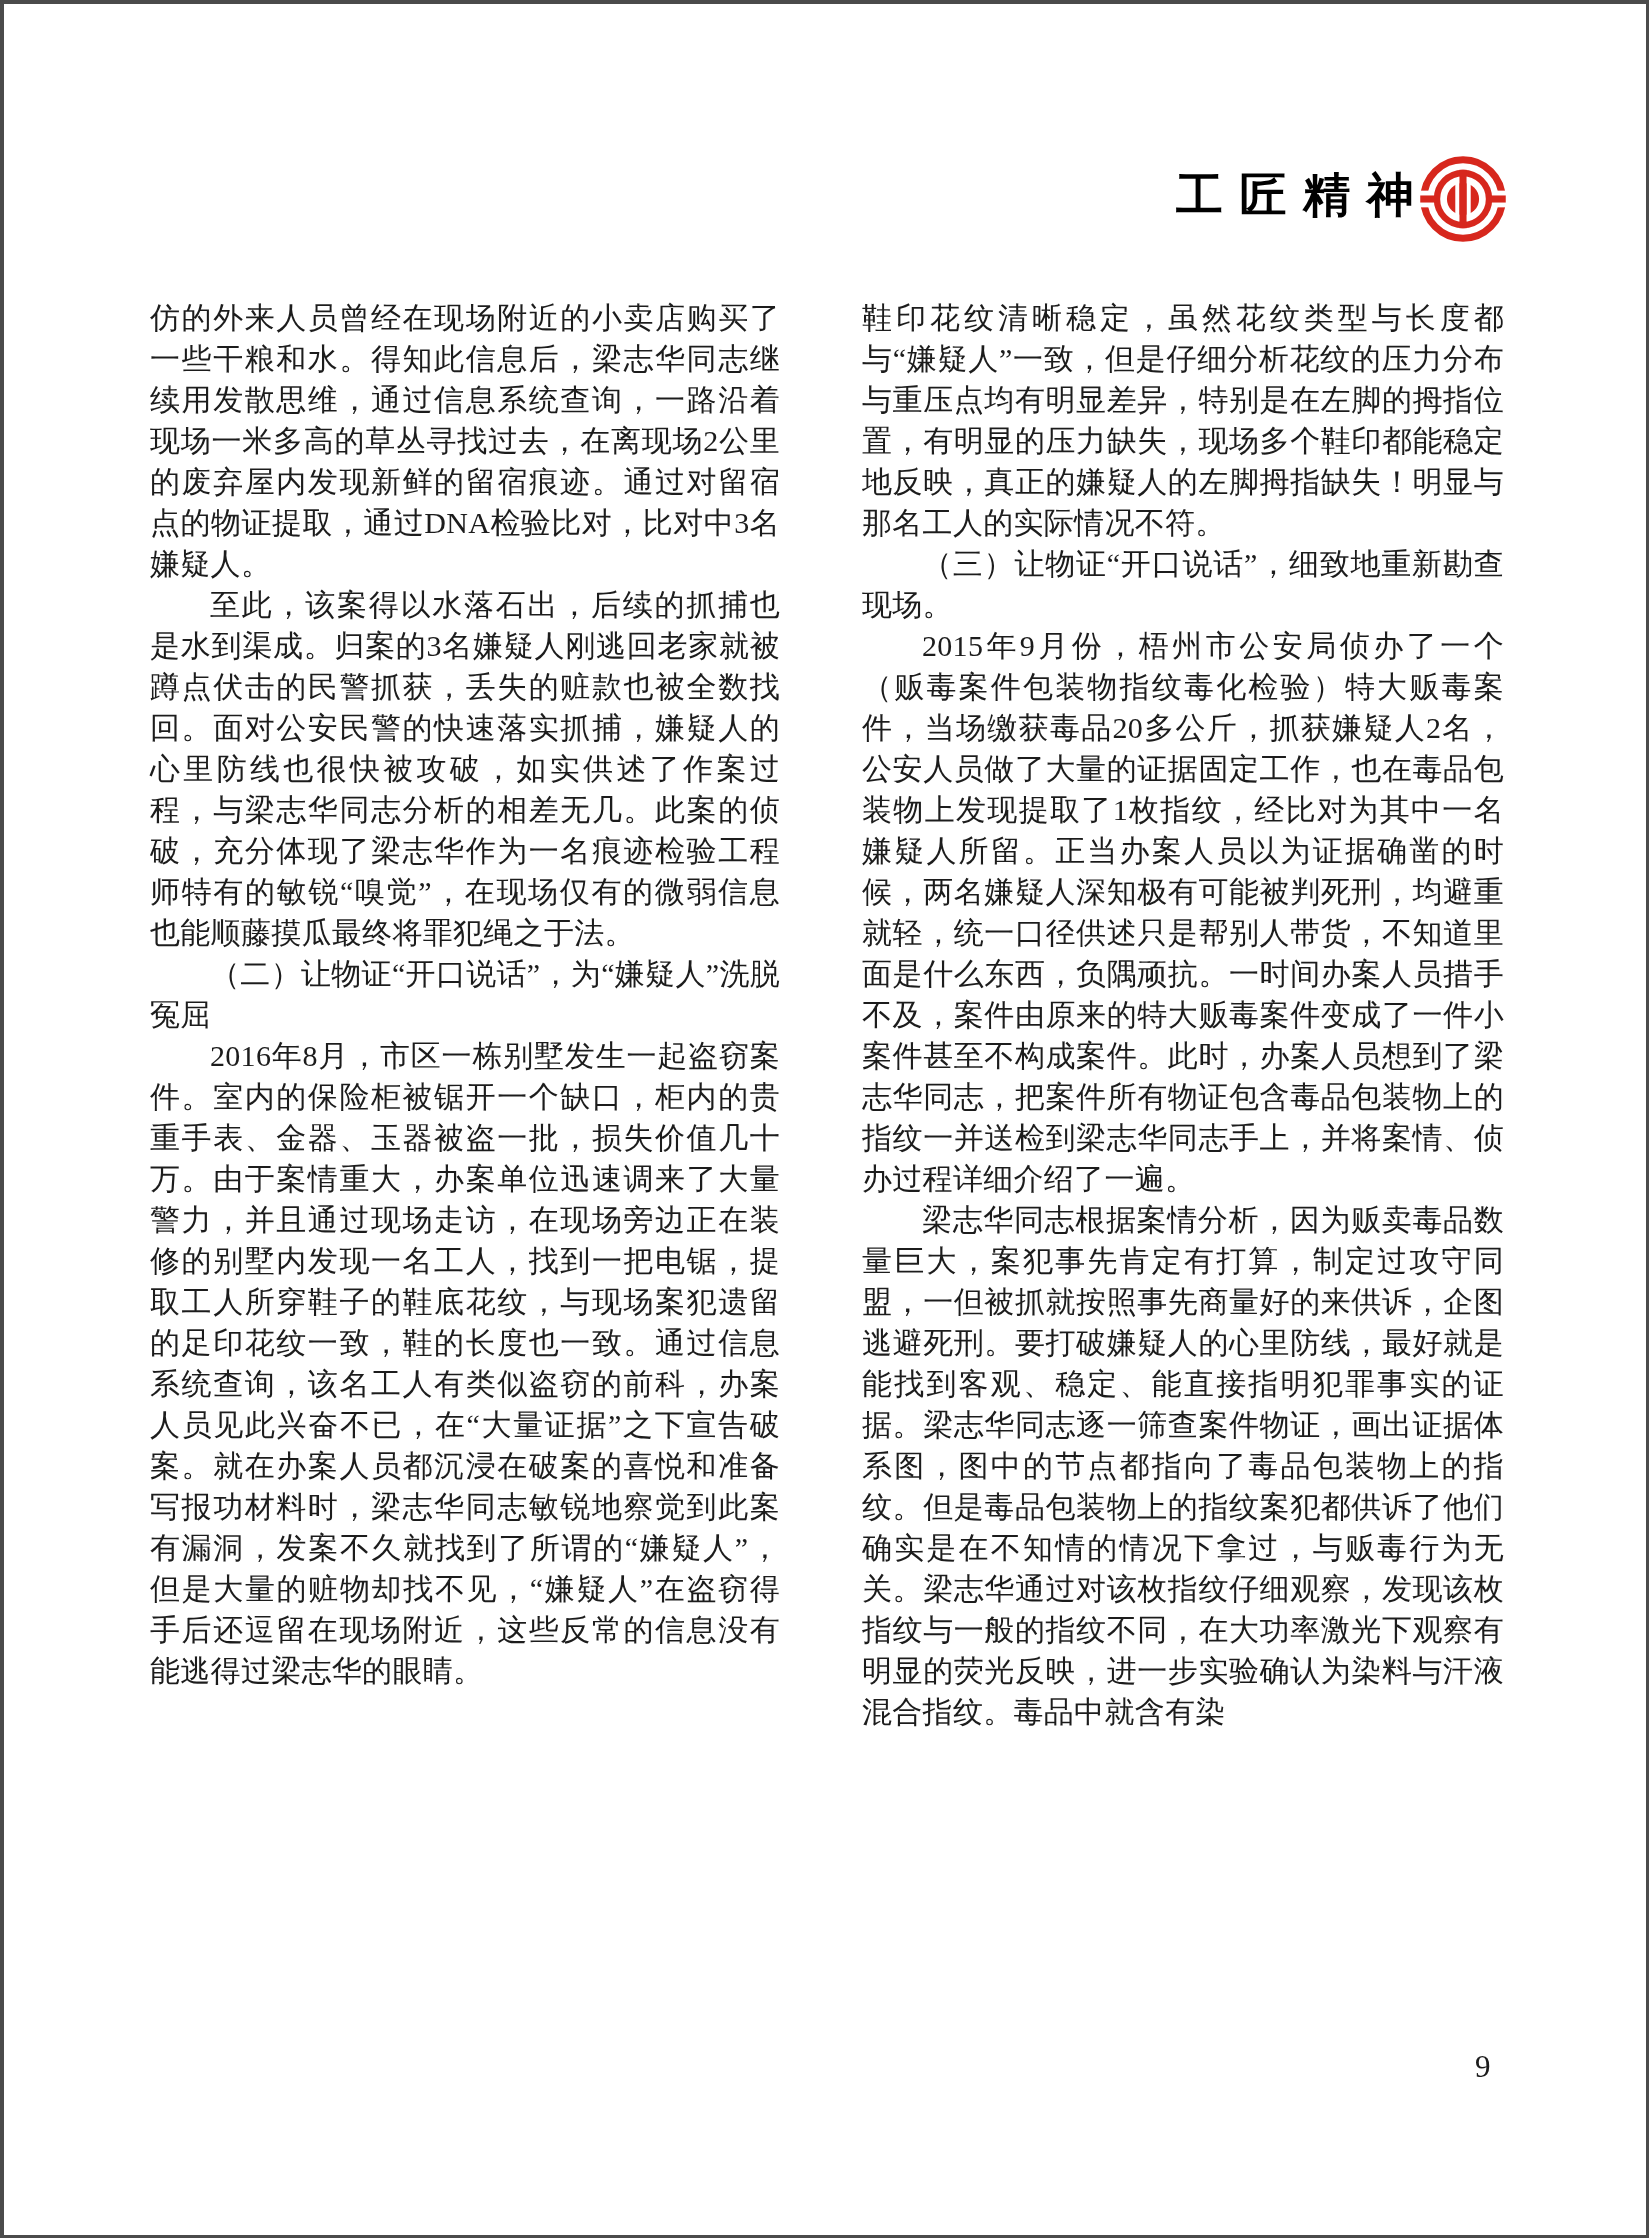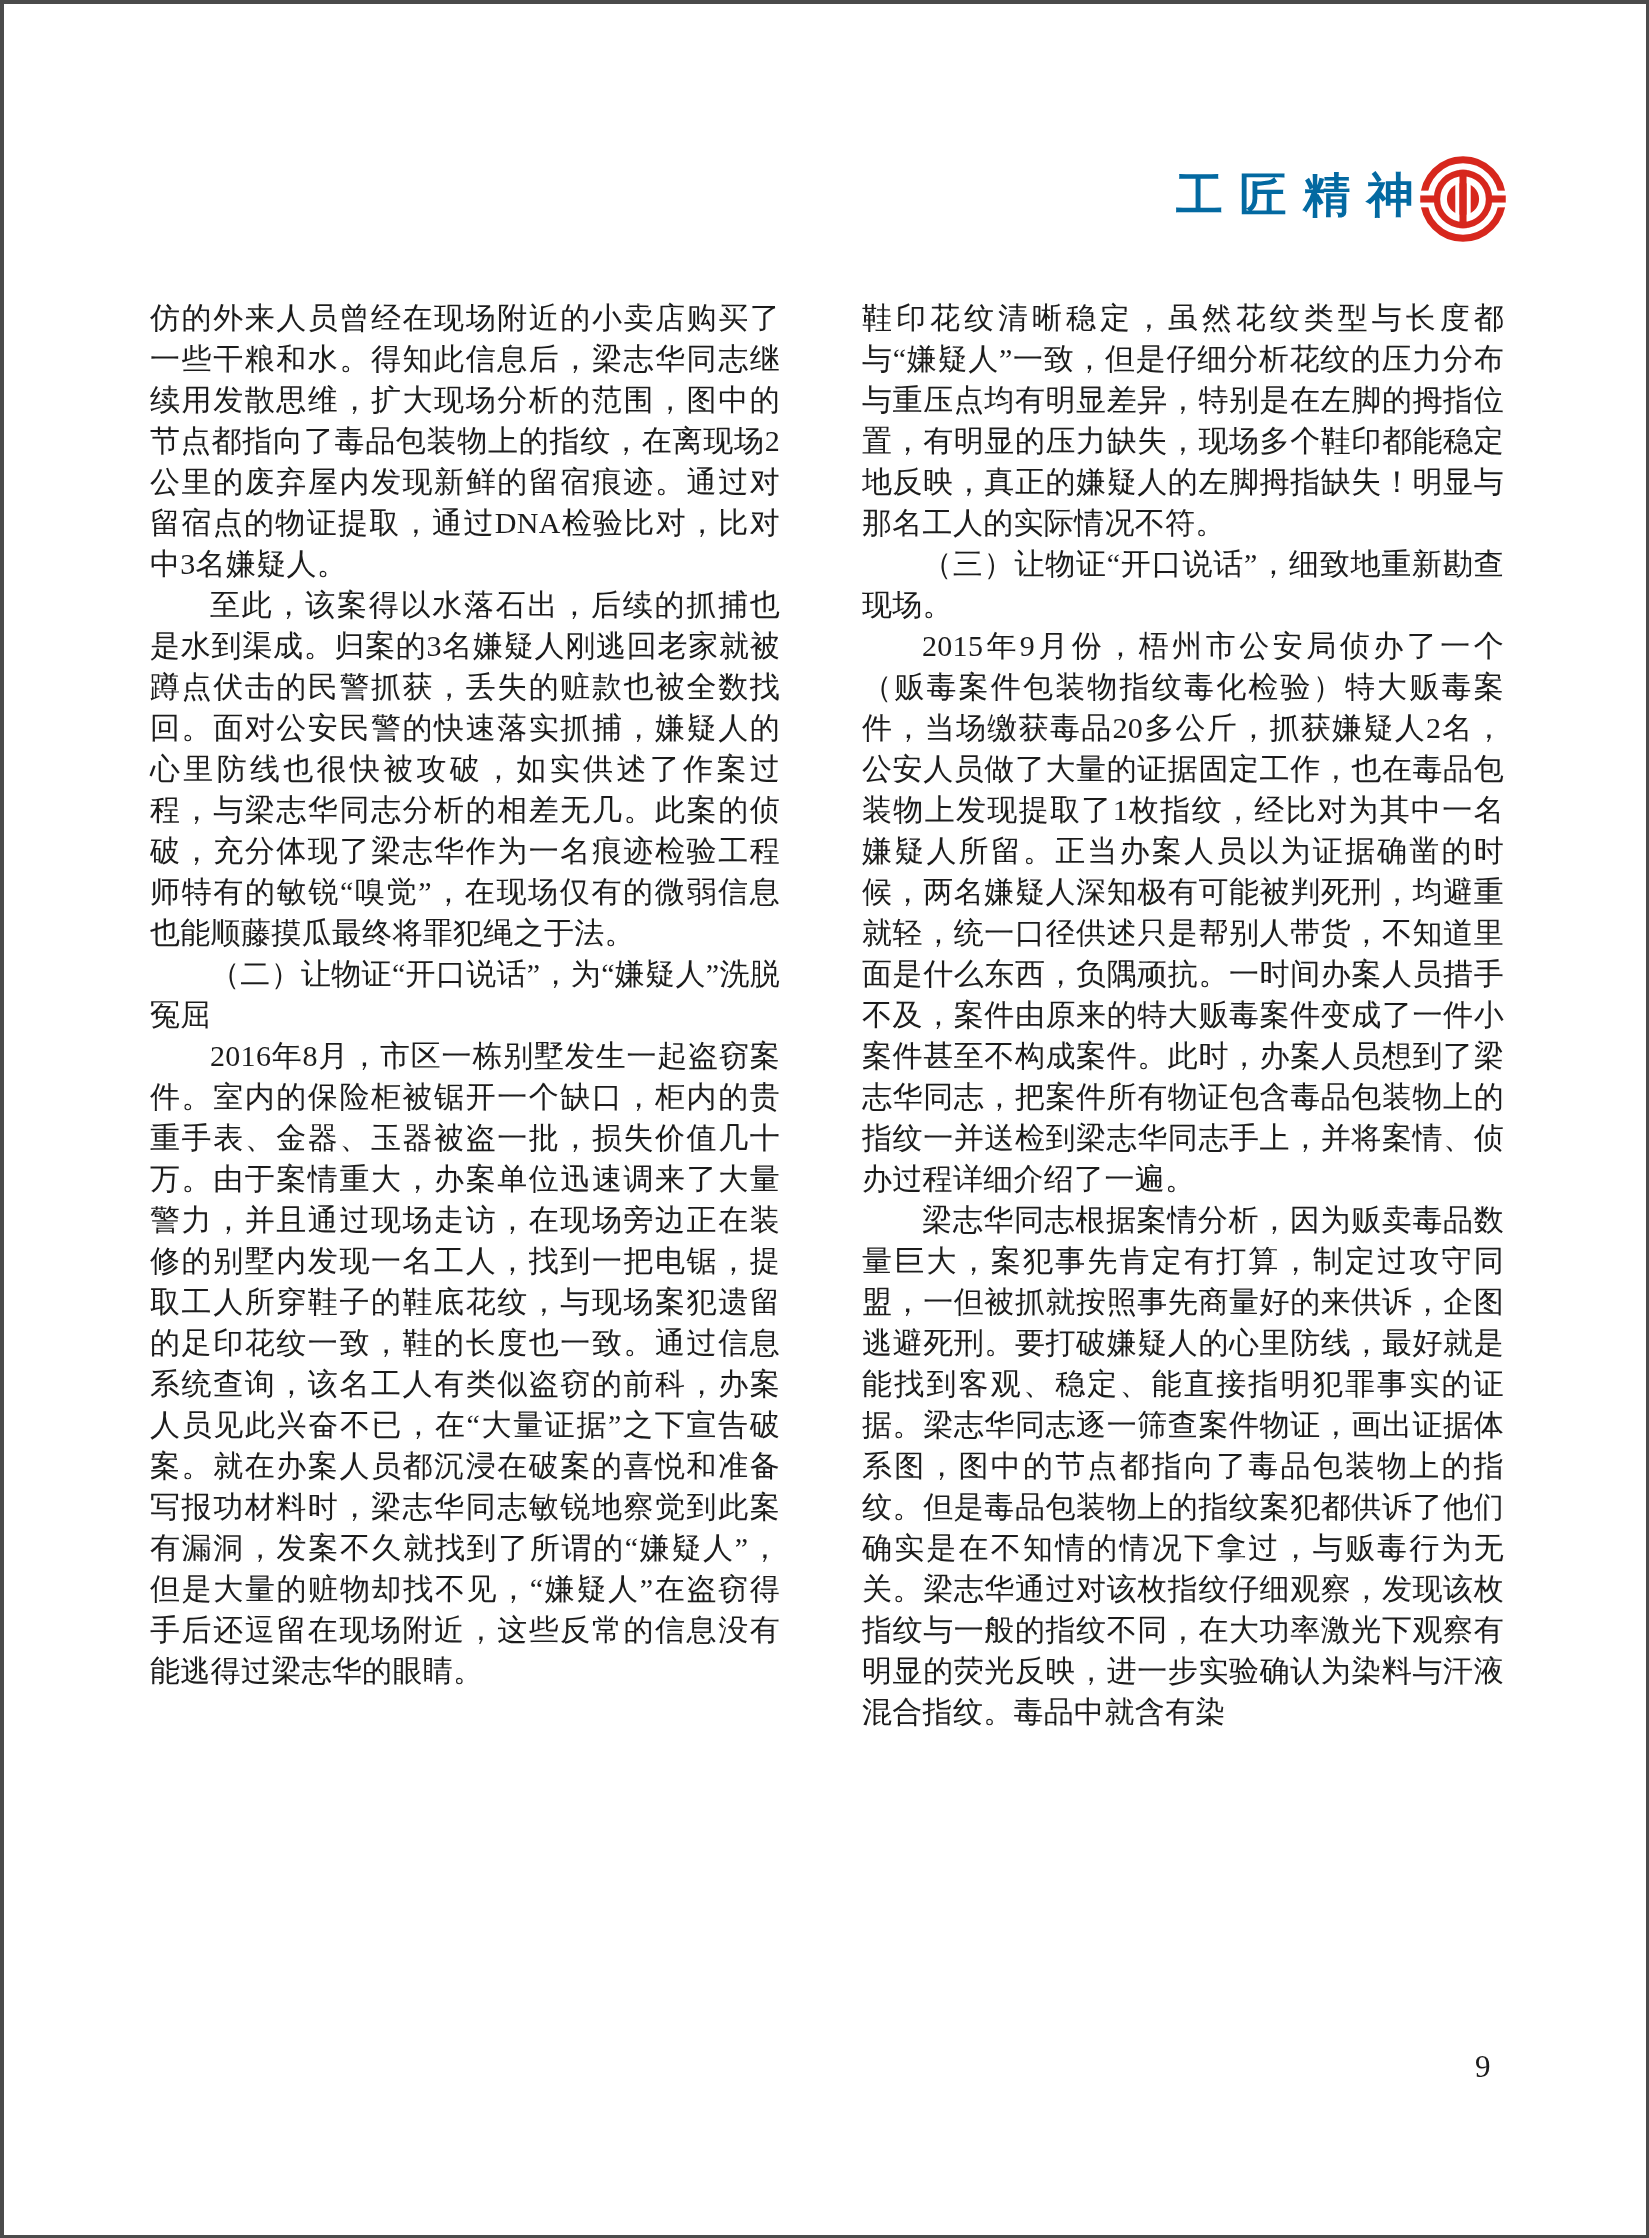--- a/index.html
+++ b/index.html
@@ -21,21 +21,21 @@
   .header-title {
     position: absolute;
     left: 1172px;
     top: 168px;
     font-size: 47px;
     line-height: 1;
     font-weight: 700;
     letter-spacing: 16.6px;
     white-space: nowrap;
     font-family: "Liberation Serif", "DejaVu Serif", serif;
-    color: #0369a1;
+    color: #000000;
   }
   .logo {
     position: absolute;
     left: 1414px;
     top: 150px;
     width: 90px;
     height: 90px;
   }
   .column {
     position: absolute;
@@ -80,21 +80,21 @@
 
     <circle cx="0" cy="0" r="25" fill="#d7271d"></circle>
 
     <rect x="-12" y="-27" width="6.5" height="54" fill="#ffffff"></rect>
     <rect x="5.5" y="-27" width="6.5" height="54" fill="#ffffff"></rect>
 
     <rect x="-5.5" y="-45.5" width="11" height="91" fill="#d7271d"></rect>
   </svg>
 
   <div class="column column-left">
-      <p class="para">仿的外来人员曾经在现场附近的小卖店购买了一些干粮和水。得知此信息后，梁志华同志继续用发散思维，扩大现场分析的范围，图中的节点都指向了毒品包装物上的指纹，在离现场2公里的废弃屋内发现新鲜的留宿痕迹。通过对留宿点的物证提取，通过DNA检验比对，比对中3名嫌疑人。</p>
+      <p class="para">仿的外来人员曾经在现场附近的小卖店购买了一些干粮和水。得知此信息后，梁志华同志继续用发散思维，通过信息系统查询，一路沿着现场一米多高的草丛寻找过去，在离现场2公里的废弃屋内发现新鲜的留宿痕迹。通过对留宿点的物证提取，通过DNA检验比对，比对中3名嫌疑人。</p>
       <p class="para indent">至此，该案得以水落石出，后续的抓捕也是水到渠成。归案的3名嫌疑人刚逃回老家就被蹲点伏击的民警抓获，丢失的赃款也被全数找回。面对公安民警的快速落实抓捕，嫌疑人的心里防线也很快被攻破，如实供述了作案过程，与梁志华同志分析的相差无几。此案的侦破，充分体现了梁志华作为一名痕迹检验工程师特有的敏锐“嗅觉”，在现场仅有的微弱信息也能顺藤摸瓜最终将罪犯绳之于法。</p>
       <p class="para indent">（二）让物证“开口说话”，为“嫌疑人”洗脱冤屈</p>
       <p class="para indent">2016年8月，市区一栋别墅发生一起盗窃案件。室内的保险柜被锯开一个缺口，柜内的贵重手表、金器、玉器被盗一批，损失价值几十万。由于案情重大，办案单位迅速调来了大量警力，并且通过现场走访，在现场旁边正在装修的别墅内发现一名工人，找到一把电锯，提取工人所穿鞋子的鞋底花纹，与现场案犯遗留的足印花纹一致，鞋的长度也一致。通过信息系统查询，该名工人有类似盗窃的前科，办案人员见此兴奋不已，在“大量证据”之下宣告破案。就在办案人员都沉浸在破案的喜悦和准备写报功材料时，梁志华同志敏锐地察觉到此案有漏洞，发案不久就找到了所谓的“嫌疑人”，但是大量的赃物却找不见，“嫌疑人”在盗窃得手后还逗留在现场附近，这些反常的信息没有能逃得过梁志华的眼睛。</p>
     </div>
 
   <div class="column column-right">
       <p class="para">鞋印花纹清晰稳定，虽然花纹类型与长度都与“嫌疑人”一致，但是仔细分析花纹的压力分布与重压点均有明显差异，特别是在左脚的拇指位置，有明显的压力缺失，现场多个鞋印都能稳定地反映，真正的嫌疑人的左脚拇指缺失！明显与那名工人的实际情况不符。</p>
       <p class="para indent">（三）让物证“开口说话”，细致地重新勘查现场。</p>
       <p class="para indent">2015年9月份，梧州市公安局侦办了一个（贩毒案件包装物指纹毒化检验）特大贩毒案件，当场缴获毒品20多公斤，抓获嫌疑人2名，公安人员做了大量的证据固定工作，也在毒品包装物上发现提取了1枚指纹，经比对为其中一名嫌疑人所留。正当办案人员以为证据确凿的时候，两名嫌疑人深知极有可能被判死刑，均避重就轻，统一口径供述只是帮别人带货，不知道里面是什么东西，负隅顽抗。一时间办案人员措手不及，案件由原来的特大贩毒案件变成了一件小案件甚至不构成案件。此时，办案人员想到了梁志华同志，把案件所有物证包含毒品包装物上的指纹一并送检到梁志华同志手上，并将案情、侦办过程详细介绍了一遍。</p>
       <p class="para indent">梁志华同志根据案情分析，因为贩卖毒品数量巨大，案犯事先肯定有打算，制定过攻守同盟，一但被抓就按照事先商量好的来供诉，企图逃避死刑。要打破嫌疑人的心里防线，最好就是能找到客观、稳定、能直接指明犯罪事实的证据。梁志华同志逐一筛查案件物证，画出证据体系图，图中的节点都指向了毒品包装物上的指纹。但是毒品包装物上的指纹案犯都供诉了他们确实是在不知情的情况下拿过，与贩毒行为无关。梁志华通过对该枚指纹仔细观察，发现该枚指纹与一般的指纹不同，在大功率激光下观察有明显的荧光反映，进一步实验确认为染料与汗液混合指纹。毒品中就含有染</p>

